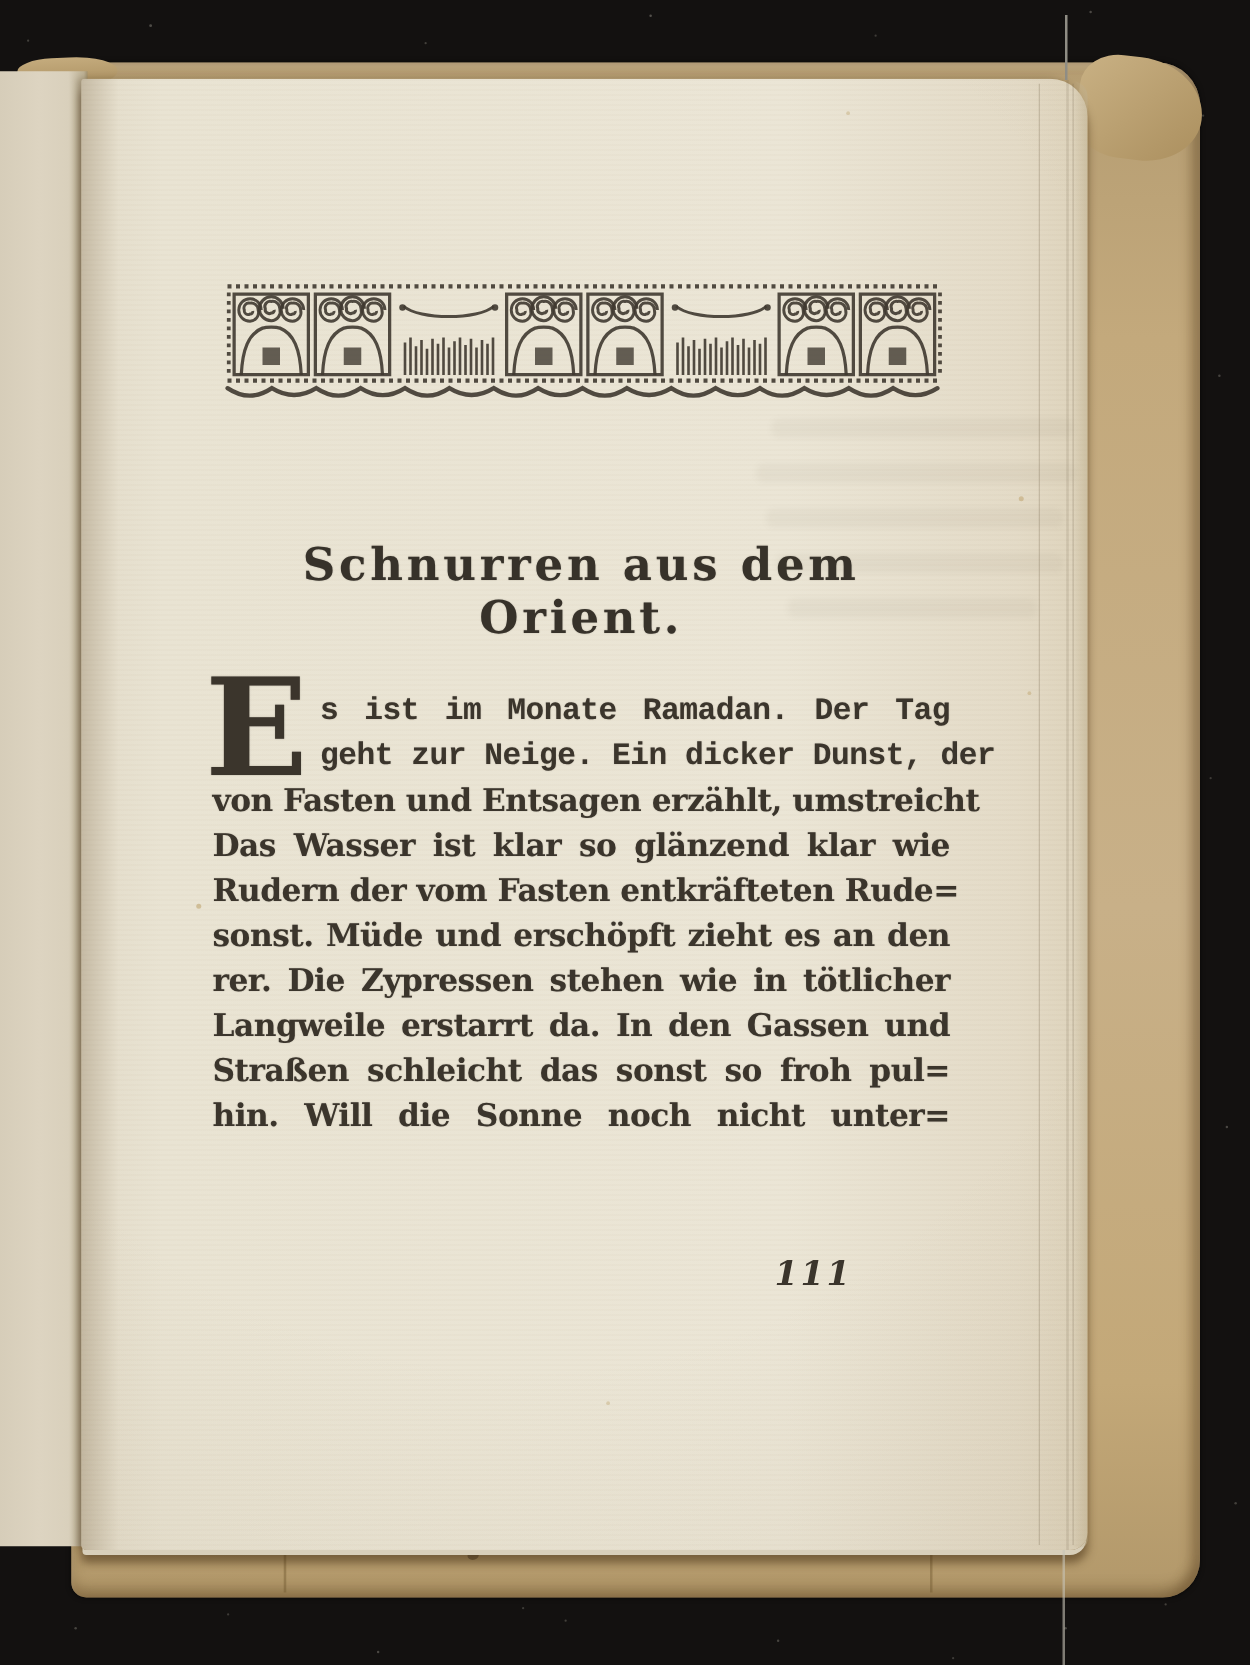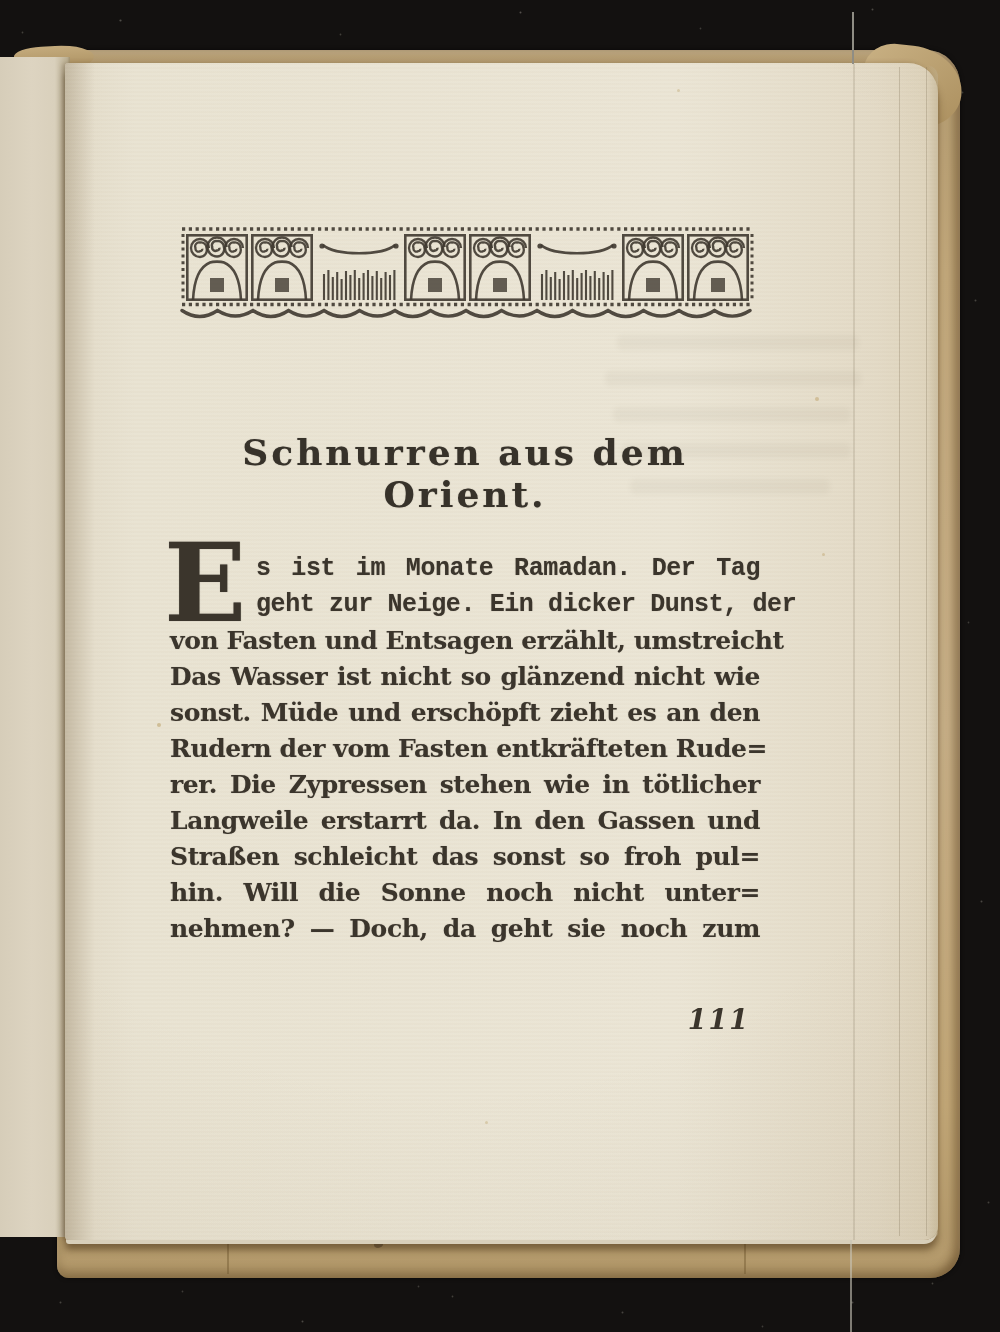--- a/index.html
+++ b/index.html
@@ -51,21 +51,21 @@
     border-radius:50% 40% 55% 45%;opacity:.8;}
 
   
   .left-leaf{
     position:absolute;left:0;top:57px;width:70px;height:1180px;
     background:linear-gradient(90deg,#d6cdb9 0%,#ddd4c1 45%,#d9d0bc 78%,#bcb093 96%,#a2926f 100%);
   }
 
   
   .page{
-    position:absolute;left:65px;top:63px;width:873px;height:1177px;
+    position:absolute;left:65px;top:63px;width:805px;height:1177px;
     background:
       radial-gradient(ellipse 120% 90% at 44% 38%, rgba(238,232,221,0) 55%, rgba(160,140,105,.18) 100%),
       repeating-linear-gradient(180deg, rgba(120,100,70,.02) 0 2px, rgba(255,255,255,.02) 2px 4px),
       linear-gradient(90deg,#e2dac7 0%,#e9e3d2 8%,#ebe5d5 70%,#e3dac6 93%,#ddd2ba 100%);
     border-radius:3px 30px 14px 4px;
     box-shadow:0 5px 0 -1px #d8cfba, 0 10px 7px rgba(60,38,12,.5), -3px 0 5px rgba(60,40,15,.25);
   }
   
   .page::before{content:"";position:absolute;left:0;top:0;bottom:0;width:30px;
     background:linear-gradient(90deg,rgba(130,112,82,.30),rgba(130,112,82,0));
@@ -182,28 +182,27 @@
       </svg>
     </div>
 
     <div class="title">Schnurren aus dem Orient.</div>
 
     <div class="bodytext">
       <div class="dropcap">E</div>
       <div class="line indent">s ist im Monate Ramadan. Der Tag</div>
       <div class="line indent">geht zur Neige. Ein dicker Dunst, der</div>
       <div class="line">von Fasten und Entsagen erzählt, umstreicht</div>
-      <div class="line">Das Wasser ist nicht so glänzend nicht wie</div>
+      <div class="line">Das Wasser ist klar so glänzend klar wie</div>
+      <div class="line">Rudern der vom Fasten entkräfteten Rude=</div>
       <div class="line">sonst. Müde und erschöpft zieht es an den</div>
-      <div class="line">Rudern der vom Fasten entkräfteten Rude=</div>
       <div class="line">rer. Die Zypressen stehen wie in tötlicher</div>
       <div class="line">Langweile erstarrt da. In den Gassen und</div>
       <div class="line">Straßen schleicht das sonst so froh pul=</div>
       <div class="line">hin. Will die Sonne noch nicht unter=</div>
-      <div class="line">nehmen? — Doch, da geht sie noch zum</div>
     </div>
 
     <div class="pagenum">111</div>
 
     <div class="fox" style="left:750px;top:334px;width:4px;height:4px;opacity:.45;"></div>
     <div class="fox" style="left:757px;top:490px;width:3px;height:3px;opacity:.4;"></div>
     <div class="fox" style="left:92px;top:660px;width:4px;height:4px;opacity:.5;"></div>
     <div class="fox" style="left:420px;top:1058px;width:3px;height:3px;opacity:.35;"></div>
     <div class="fox" style="left:612px;top:26px;width:3px;height:3px;opacity:.35;"></div>
   </div>

